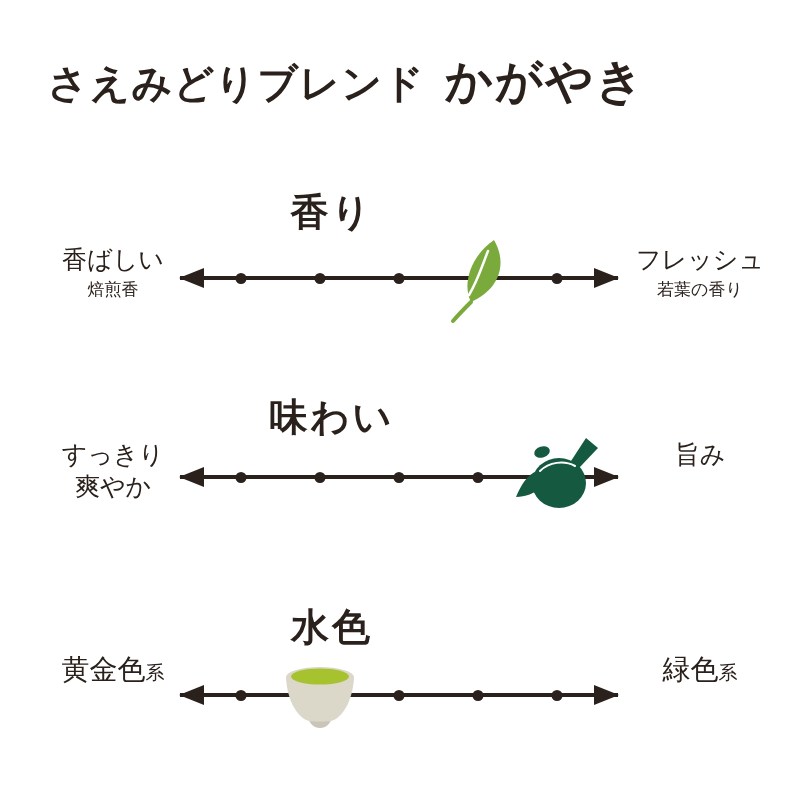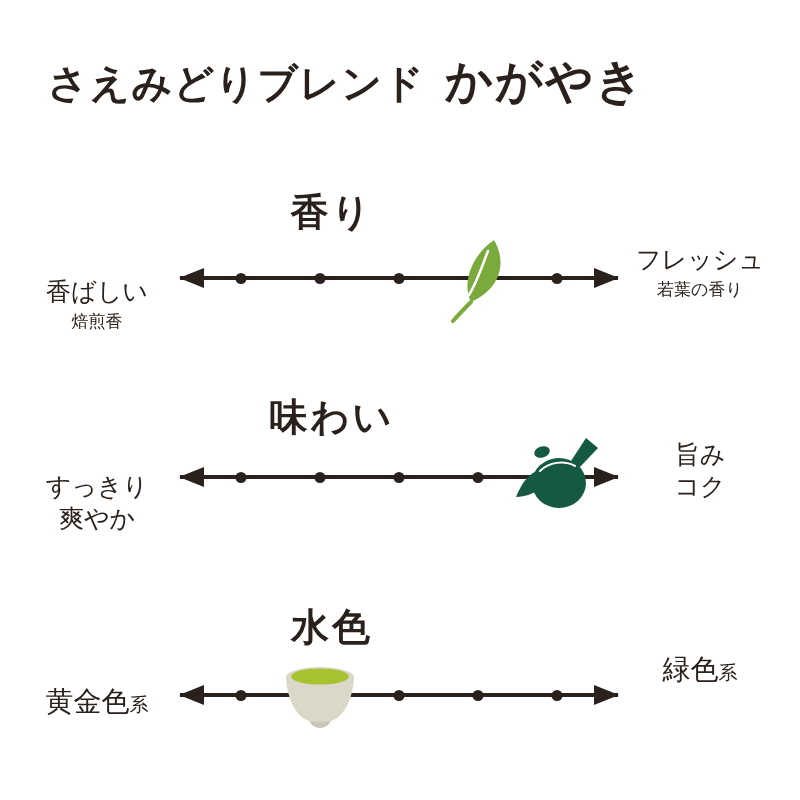--- a/index.html
+++ b/index.html
@@ -32,21 +32,21 @@
   .track{position:absolute;left:180px;width:438px;height:0;}
   .track-line{position:absolute;left:0;top:-2px;width:100%;height:4px;background:var(--ink);z-index:1;}
   .arrowhead{position:absolute;width:0;height:0;top:-10px;z-index:2;
     border-top:10px solid transparent;border-bottom:10px solid transparent;}
   .arrowhead.left{left:-1px;border-right:25px solid var(--ink);}
   .arrowhead.right{right:-1px;border-left:25px solid var(--ink);}
   .dot{position:absolute;top:-5.5px;width:11px;height:11px;border-radius:50%;
     background:var(--ink);transform:translateX(-50%);z-index:2;}
   .marker{position:absolute;transform:translateX(-50%);z-index:3;line-height:0;}
   .label{position:absolute;text-align:center;white-space:nowrap;}
-  .label.left-col{left:22px;width:150px;margin-top:32px;}
+  .label.left-col{left:38px;width:150px;}
   .label.right-col{left:618px;width:164px;}
   .lab-main{font-size:25px;line-height:32px;}
   .lab-main-big{font-size:28px;line-height:32px;}
   .lab-suffix{font-size:19px;}
   .lab-sub{font-size:17px;line-height:24px;margin-top:3px;}
   .lab-sub-big{font-size:19px;line-height:26px;margin-top:3px;}
   .leaf-blade{fill:var(--leaf-green);}
   .leaf-stem{stroke:var(--leaf-green);stroke-width:4;fill:none;stroke-linecap:round;}
   .leaf-vein{stroke:#ffffff;stroke-width:2.5;fill:none;stroke-linecap:round;}
   .teapot-part{fill:var(--teapot-green);}
@@ -91,21 +91,20 @@
 </div>
 
 <div class="scale" style="top:388px;">
   <div class="scale-heading" style="top:4px;">味わい</div>
   <div class="label left-col" style="top:50px;">
     <div class="lab-main">すっきり</div>
     <div class="lab-main">爽やか</div>
   </div>
   <div class="label right-col" style="top:50px;">
     <div class="lab-main">旨み</div>
-    <div class="lab-main">コク</div>
   </div>
   <div class="track" style="top:89px;">
     <div class="track-line"></div>
     <div class="arrowhead left"></div>
     <div class="arrowhead right"></div>
     <div class="marker" style="top: -42px; left: 86%;">
       <svg width="84" height="78" viewBox="0 0 84 78" xmlns="http://www.w3.org/2000/svg">
         <path class="teapot-part" d="M56,26 L71,3 L83,13 L64,33 Z"></path>
         <ellipse class="teapot-part" cx="27" cy="17" rx="8" ry="5.5" transform="rotate(-18 27 17)"></ellipse>
         <path class="teapot-part" d="M22,36 C12,40 6,50 1,62 C10,62 20,58 26,53 Z"></path>

